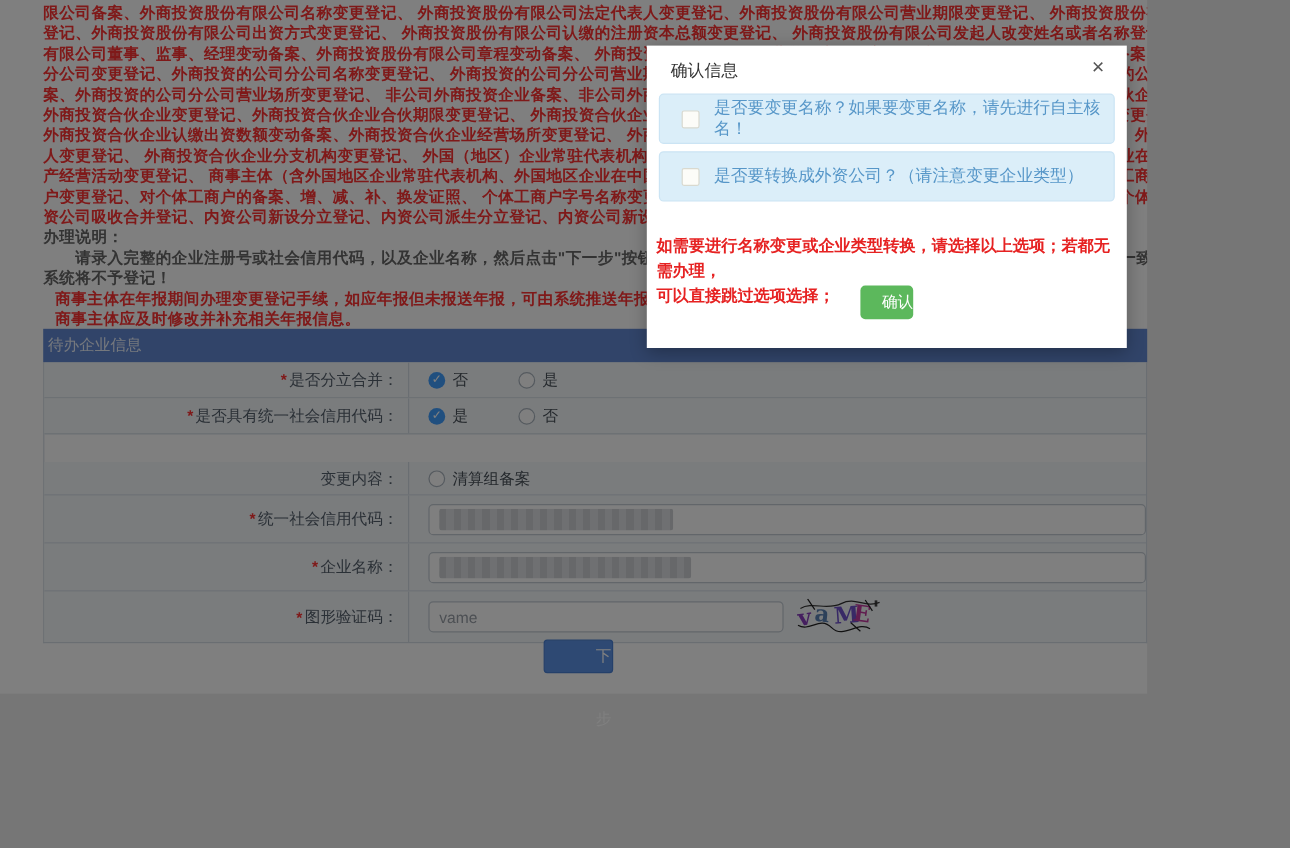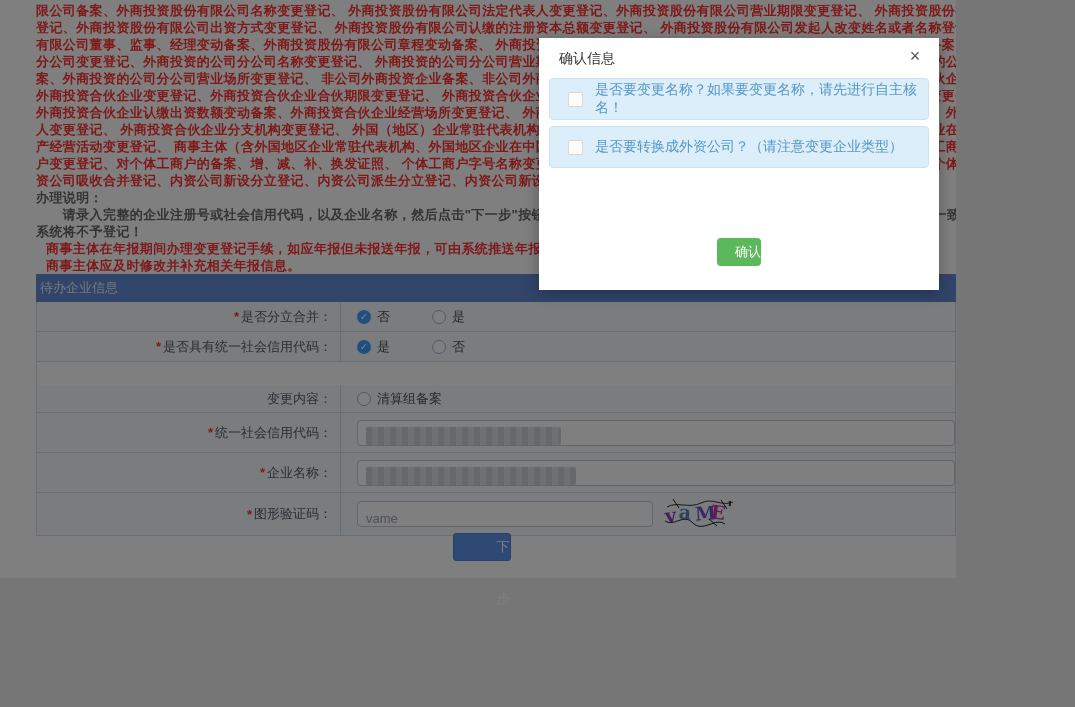--- a/index.html
+++ b/index.html
@@ -30,21 +30,21 @@
   .req{color:#ff3333;margin-right:2px;font-weight:bold;}
   .h30{height:30px;} .h28{height:28px;margin-top:23px;} .h40{height:40px;} .h42{height:42px;}
 
   .radio{display:inline-flex;align-items:center;cursor:pointer;}
   .radio + .radio{margin-left:42px;}
   .rdot{width:14px;height:14px;border-radius:50%;box-sizing:border-box;margin-right:6px;
     border:1px solid #aab4be;background:#ffffff;}
   .radio.on .rdot{border:none;background:#409eff;color:#fff;font-size:10px;line-height:14px;
     text-align:center;font-weight:bold;}
   .inputbox{height:26px;box-sizing:border-box;border:1px solid #c4ccd4;border-radius:4px;
-    background:#fff;display:flex;align-items:flex-end;padding:0 8px;}
+    background:#fff;display:flex;align-items:center;padding:0 8px;}
   .wide{width:598px;}
   .cap{width:296px;color:#9aa0a8;font-size:13px;}
   .mosaic{height:18px;border-radius:2px;opacity:.8;
     background:
       repeating-linear-gradient(90deg,#c2c6ca 0 6px,#d7dade 6px 12px),
       repeating-linear-gradient(0deg,rgba(170,175,180,.5) 0 6px,rgba(220,223,226,.5) 6px 12px);}
   .m1{width:195px;} .m2{width:210px;}
 
   .captcha{position:relative;margin-left:10px;width:80px;height:30px;cursor:pointer;}
   .captcha .ch{position:absolute;font-weight:bold;font-size:19px;font-family:"DejaVu Serif",serif;}
@@ -218,15 +218,19 @@
   <div class="opt opt1">
     <span class="cbox"></span>
     <span class="opt-label">是否要变更名称？如果要变更名称，请先进行自主核名！</span>
   </div>
 
   <div class="opt opt2">
     <span class="cbox"></span>
     <span class="opt-label">是否要转换成外资公司？（请注意变更企业类型）</span>
   </div>
 
+  <div class="warn">
+    <div>如需要进行名称变更或企业类型转换，请选择以上选项；若都无需办理，</div>
+    <div>可以直接跳过选项选择；</div>
+  </div>
 
   <div class="confirm-btn">确认</div>
 </div>
 
 </body></html>

